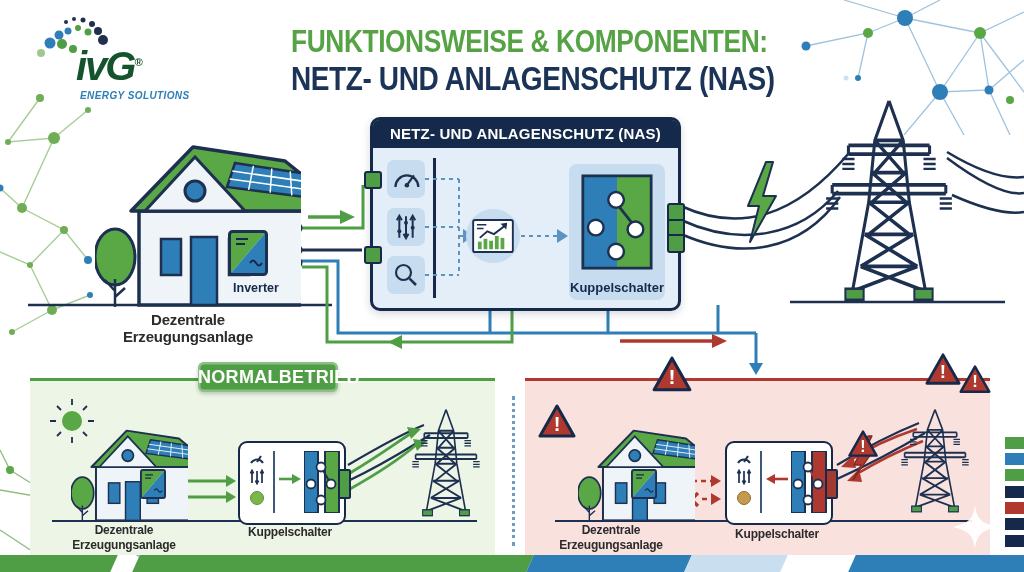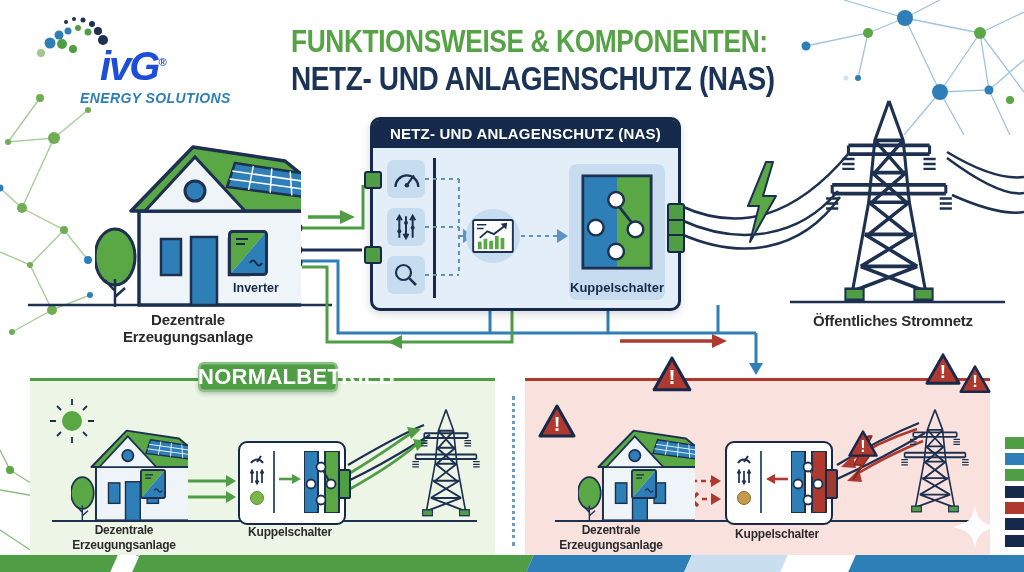--- a/index.html
+++ b/index.html
@@ -6,39 +6,39 @@
   #stage{position:relative;width:1024px;height:572px;overflow:hidden;background:#fff;
          font-family:"Liberation Sans","DejaVu Sans",sans-serif;}
   .p{position:absolute;}
   .nowrap{white-space:nowrap;}
   .ctr{text-align:center;}
   
   .title-l1{font-size:31px;font-weight:800;color:#55a345;letter-spacing:-0.5px;}
   .title-l2{font-size:33px;font-weight:800;color:#1b3356;letter-spacing:-0.5px;}
   .condense{transform:scaleX(.85);transform-origin:center top;}
   
-  .brand{font-size:40px;font-weight:900;font-style:italic;color:#1d4ed8;letter-spacing:-2px;line-height:1;margin-left:24px;}
+  .brand{font-size:40px;font-weight:900;font-style:italic;color:#14532d;letter-spacing:-2px;line-height:1;}
   .brand sup{font-size:11px;font-weight:700;letter-spacing:0;}
-  .tagline{font-size:14px;font-weight:700;font-style:italic;color:#2e7fb8;letter-spacing:.4px;}
+  .tagline{font-size:10px;font-weight:700;font-style:italic;color:#2e7fb8;letter-spacing:.4px;}
   
   .nasbox{background:#e3eef8;border:3px solid #16294a;border-radius:10px;box-shadow:0 3px 8px rgba(20,40,70,.18);}
   .nashdr{height:28px;line-height:28px;background:#152a4a;color:#fff;font-weight:700;font-size:15px;
           text-align:center;border-radius:6px 6px 0 0;letter-spacing:.2px;}
   .tile{width:38px;height:38px;background:#c7ddef;border-radius:7px;display:flex;align-items:center;justify-content:center;}
   .kuptile{background:#c7ddef;border-radius:8px;}
   .kuplabel{font-size:13px;font-weight:700;color:#16294a;text-align:center;}
   .conn{background:#4f9e45;border:2.5px solid #16294a;border-radius:3px;}
   
   .biglabel{font-size:15px;font-weight:700;color:#2b2b2b;text-align:center;letter-spacing:-0.2px;}
   .smalllabel{font-size:12px;font-weight:700;color:#2b2b2b;text-align:center;line-height:1.25;letter-spacing:-0.2px;}
   .invlabel{font-size:12.5px;font-weight:700;color:#16294a;text-align:center;}
   
   .panel-n{background:#edf5e6;border-top:3px solid #4f9e45;}
   .panel-f{background:#f9e1de;border-top:3px solid #b0392f;}
-  .badge-n{background:#4f9e45;border-radius:6px;color:#fff;font-weight:700;font-size:22px;line-height:30px;
+  .badge-n{background:#4f9e45;border-radius:6px;color:#fff;font-weight:700;font-size:18px;line-height:30px;
            text-align:center;box-shadow:inset 0 0 0 2.5px rgba(255,255,255,.35),0 2px 4px rgba(0,0,0,.2);letter-spacing:.3px;}
   .badge-f{background:#b0392f;border-radius:6px;color:#fff;font-weight:700;font-size:16px;line-height:28px;
            text-align:center;box-shadow:0 2px 4px rgba(0,0,0,.2);letter-spacing:.3px;}
   .minikup{background:#fff;border:2.5px solid #16294a;border-radius:9px;}
   .dot{border-radius:50%;}
   .divider-dotted{border-left:3px dotted #6b9cc4;}
   .chip{width:20px;height:12px;border:1px solid #fff;border-radius:1px;}
   .barseg{position:absolute;top:0;height:17px;transform:skewX(-24deg);}
 </style>
 </head>
@@ -231,21 +231,20 @@
   </svg>
   <svg class="p" style="left:228px;top:230px" width="40" height="46" viewBox="0 0 40 46">
     <use href="#inverter"></use>
   </svg>
   <div class="p invlabel" style="left:220px;top:281px;width:72px">Inverter</div>
   <div class="p biglabel" style="left:88px;top:311px;width:200px">Dezentrale Erzeugungsanlage</div>
 
   <svg class="p" style="left:818px;top:96px" width="142" height="210" viewBox="0 0 140 170" preserveAspectRatio="none">
     <use href="#pylon"></use>
   </svg>
-  <div class="p biglabel" style="left:798px;top:312px;width:190px">Öffentliches Stromnetz</div>
 
   <div class="p nasbox" style="left:370px;top:117px;width:305px;height:188px">
     <div class="nashdr">NETZ- UND ANLAGENSCHUTZ (NAS)</div>
 
     <div class="p tile" style="left:14px;top:40px">
       <svg width="32" height="30" viewBox="0 0 36 34">
         <path d="M6 26 A13 13 0 0 1 32 26" fill="none" stroke="#1d3050" stroke-width="2.6"></path>
         <path d="M19 24 L27 13" stroke="#1d3050" stroke-width="2.4"></path>
         <circle cx="19" cy="24" r="2.6" fill="#1d3050"></circle>
       </svg>

